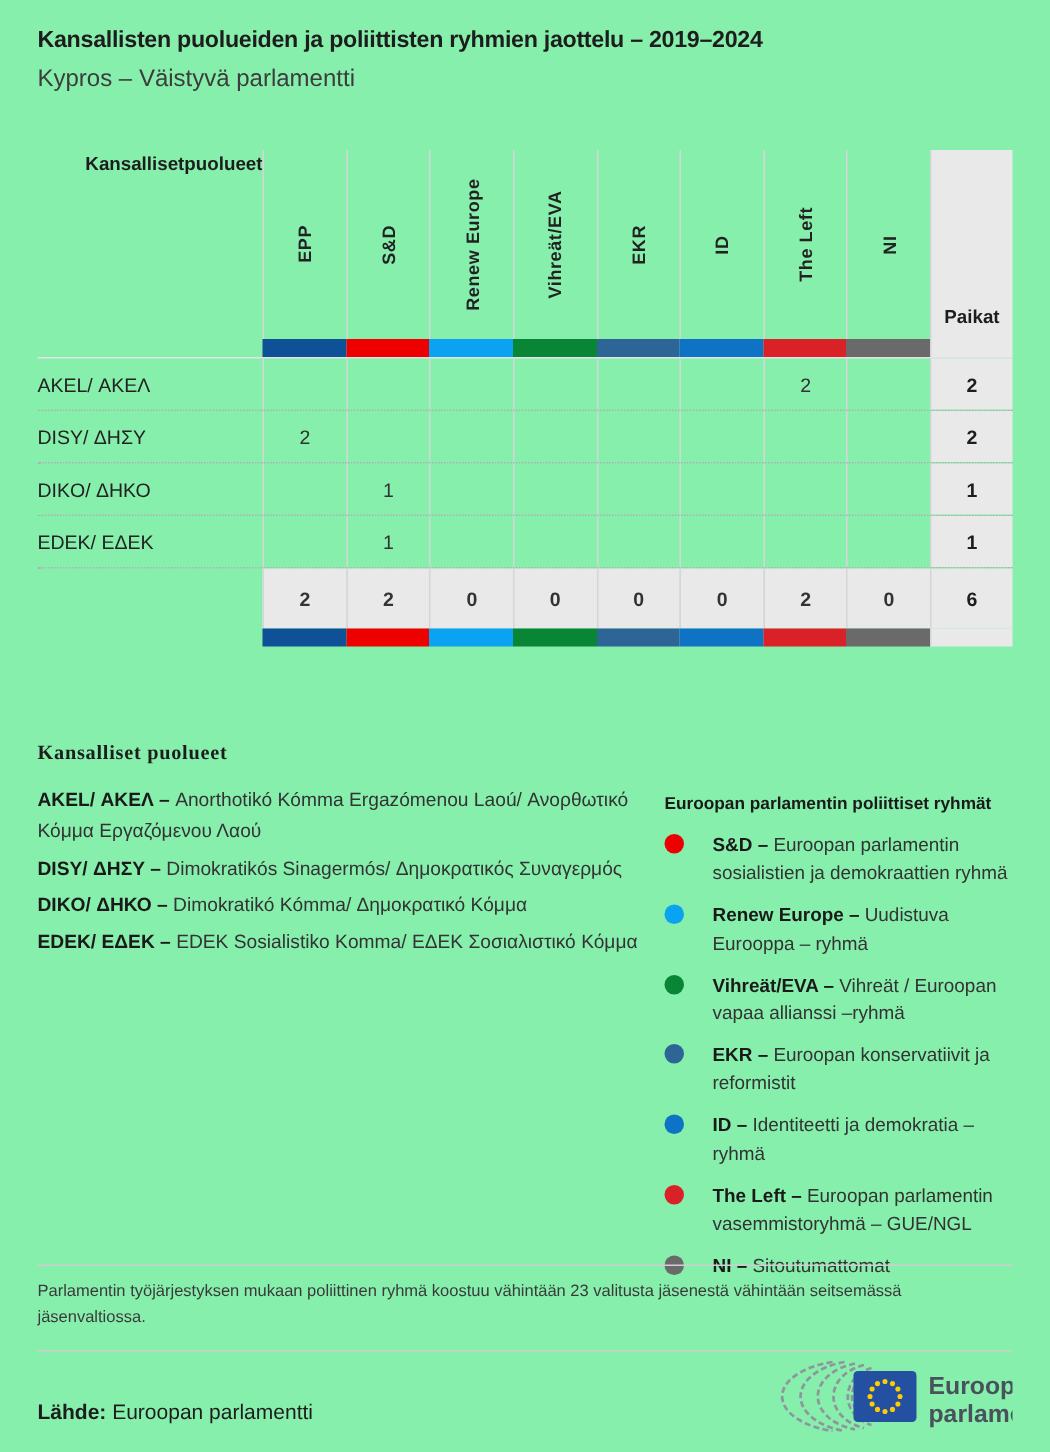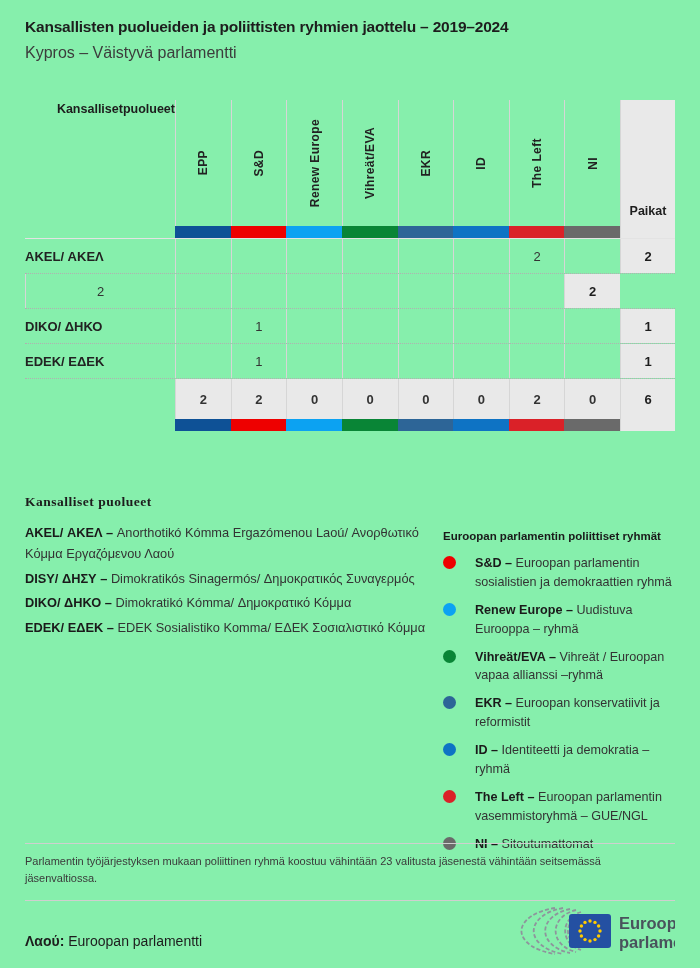--- a/index.html
+++ b/index.html
@@ -17,21 +17,21 @@
   .gcell{border-left:1px solid #d6d6d6;}
   .vh-cell{display:flex;align-items:center;justify-content:center;}
   .vh{writing-mode:vertical-rl;transform:rotate(180deg);font-size:12px;font-weight:bold;
       letter-spacing:.4px;white-space:nowrap;color:#222;}
   .paikat-col{background:#e9e9e9;border-left:1px solid #d6d6d6;}
   .paikat-hdr{display:flex;align-items:flex-end;justify-content:center;padding-bottom:8px;
               font-size:12.5px;font-weight:bold;}
   .bar-row{height:12px;border-bottom:1px solid #e3e3e3;}
   .data-row{height:34px;}
   .data-row.sep{border-top:1px dotted #b0b0b0;}
-  .party{display:flex;align-items:center;font-size:13px;font-weight:bold;color:#222;}
+  .party{display:flex;align-items:center;font-size:13px;font-weight:normal;color:#222;}
   .num{display:flex;align-items:center;justify-content:center;font-size:13px;color:#333;}
   .seat{font-weight:bold;color:#1d1d1d;}
   .tot-row{height:40px;border-top:1px dotted #b0b0b0;}
   .tot{background:#e9e9e9;font-weight:bold;}
   .botbar-row{height:12px;}
 
   
   .legends{position:absolute;left:25px;top:494px;width:650px;}
   .pleg{position:absolute;left:0;top:0;width:402px;}
   .pleg-h{font-family:Liberation Serif, serif;font-weight:bold;font-size:13.5px;
@@ -116,20 +116,21 @@
       <div class="gcell num"></div>
       <div class="gcell num"></div>
       <div class="gcell num"></div>
       <div class="gcell num"></div>
       <div class="gcell num"></div>
       <div class="gcell num">2</div>
       <div class="gcell num"></div>
       <div class="paikat-col num seat">2</div>
     </div>
     <div class="grid data-row sep">
+      <div class="party">DISY/ ΔΗΣΥ</div>
       <div class="gcell num">2</div>
       <div class="gcell num"></div>
       <div class="gcell num"></div>
       <div class="gcell num"></div>
       <div class="gcell num"></div>
       <div class="gcell num"></div>
       <div class="gcell num"></div>
       <div class="gcell num"></div>
       <div class="paikat-col num seat">2</div>
     </div>
@@ -204,21 +205,21 @@
       <div class="gleg-item"><span class="dot" style="background-color: rgb(218, 33, 40);"></span><b>The Left –</b> <span>Euroopan parlamentin vasemmistoryhmä – GUE/NGL</span></div>
       <div class="gleg-item"><span class="dot" style="background-color: rgb(106, 106, 106);"></span><b>NI –</b> <span>Sitoutumattomat</span></div>
     </div>
   </div>
 
   <div class="footer">
     <p class="note">Parlamentin työjärjestyksen mukaan poliittinen ryhmä koostuu vähintään 23 valitusta jäsenestä vähintään seitsemässä jäsenvaltiossa.</p>
     <hr class="divider2">
     <div class="src-row">
       <div class="source">
-        <b>Λαού:</b>
+        <b>Lähde:</b>
         <span>Euroopan parlamentti</span>
       </div>
       <div class="logo">
         <svg width="178" height="50" viewBox="0 0 178 50">
           <g stroke="#8e959c" stroke-width="1.8" fill="none" stroke-dasharray="4 2.2">
             <path d="M 88 8 A 17 16 0 0 0 88 40"></path>
             <path d="M 84 5 A 23 20 0 0 0 84 43"></path>
             <path d="M 79 3 A 29 22 0 0 0 79 45"></path>
             <path d="M 73 2 A 35 23 0 0 0 73 46"></path>
             <path d="M 66 1 A 41 24 0 0 0 66 47"></path>

